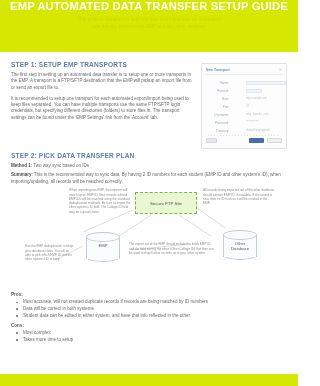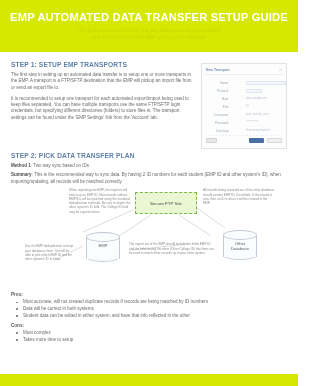--- a/index.html
+++ b/index.html
@@ -11,21 +11,20 @@
     -webkit-font-smoothing:antialiased;
   }
   .page{position:relative;width:298px;height:386px;box-sizing:border-box;}
 
   
   .header{
     position:relative;
     width:298px;height:52px;
     background:#d6e800;
     box-sizing:border-box;
-    padding-top:11px;
     text-align:center;
   }
   .header-title{
     color:#ffffff;
     font-size:11.2px;
     font-weight:bold;
     letter-spacing:0.15px;
     line-height:12px;
     white-space:nowrap;
   }

